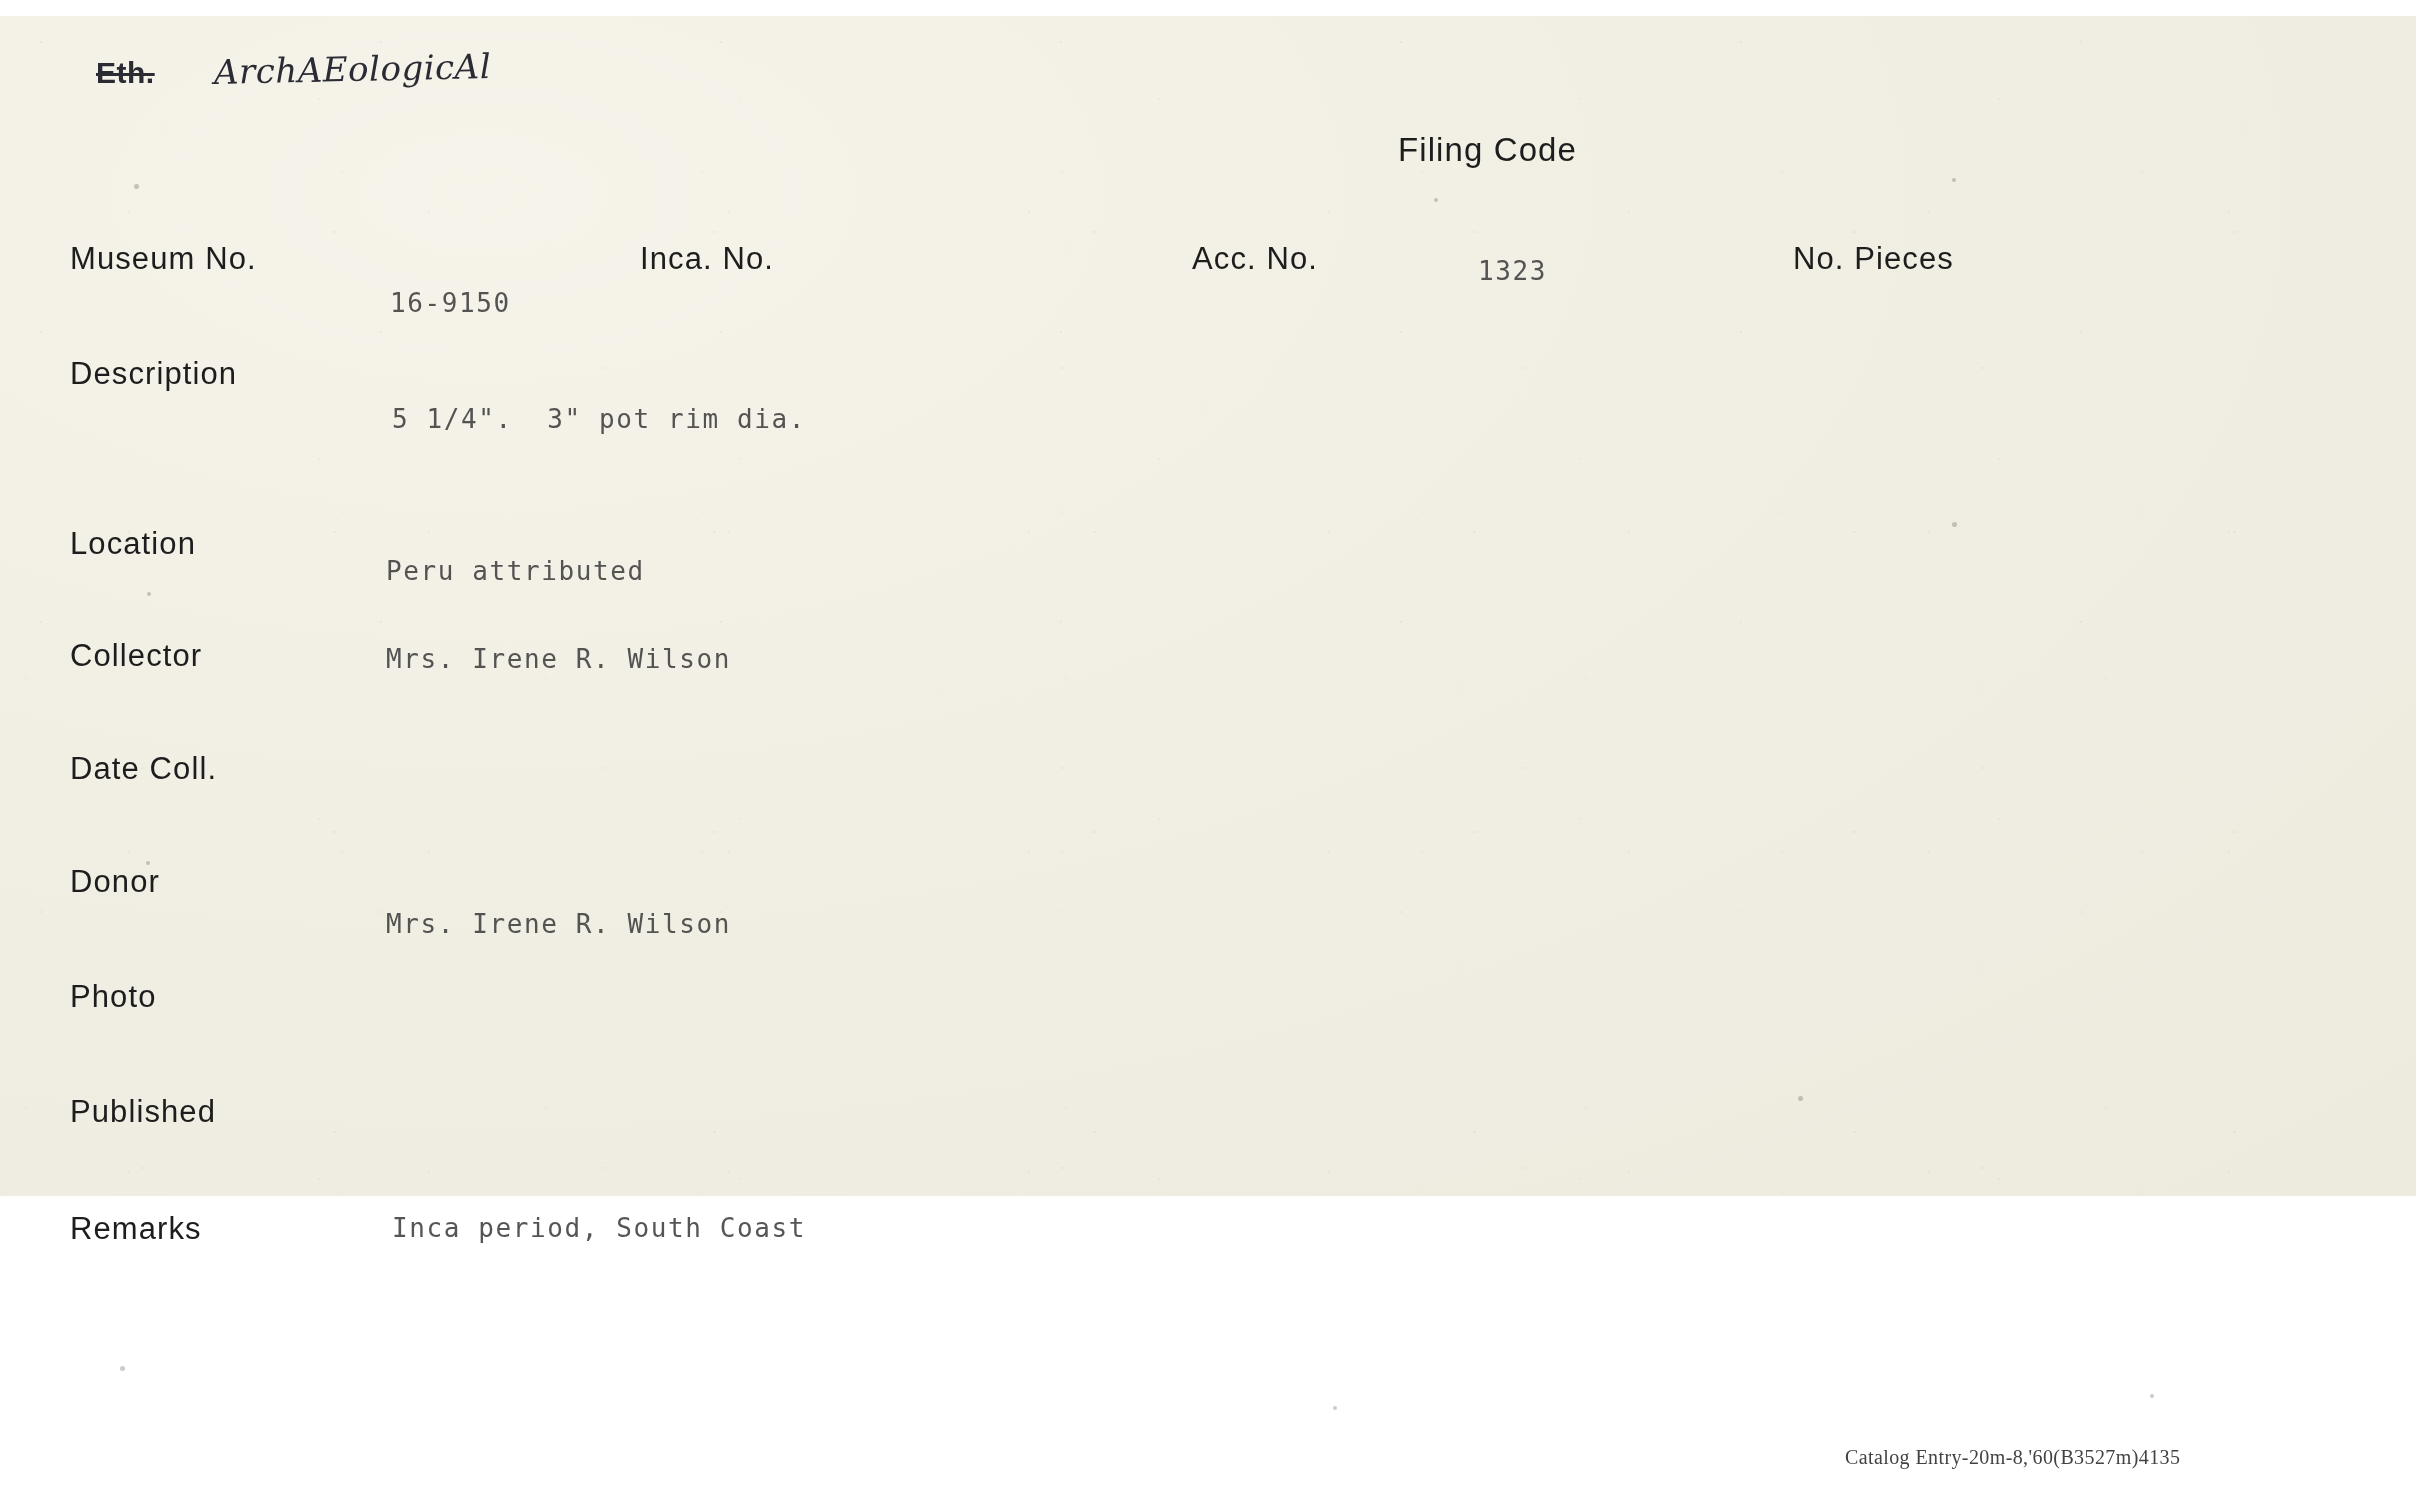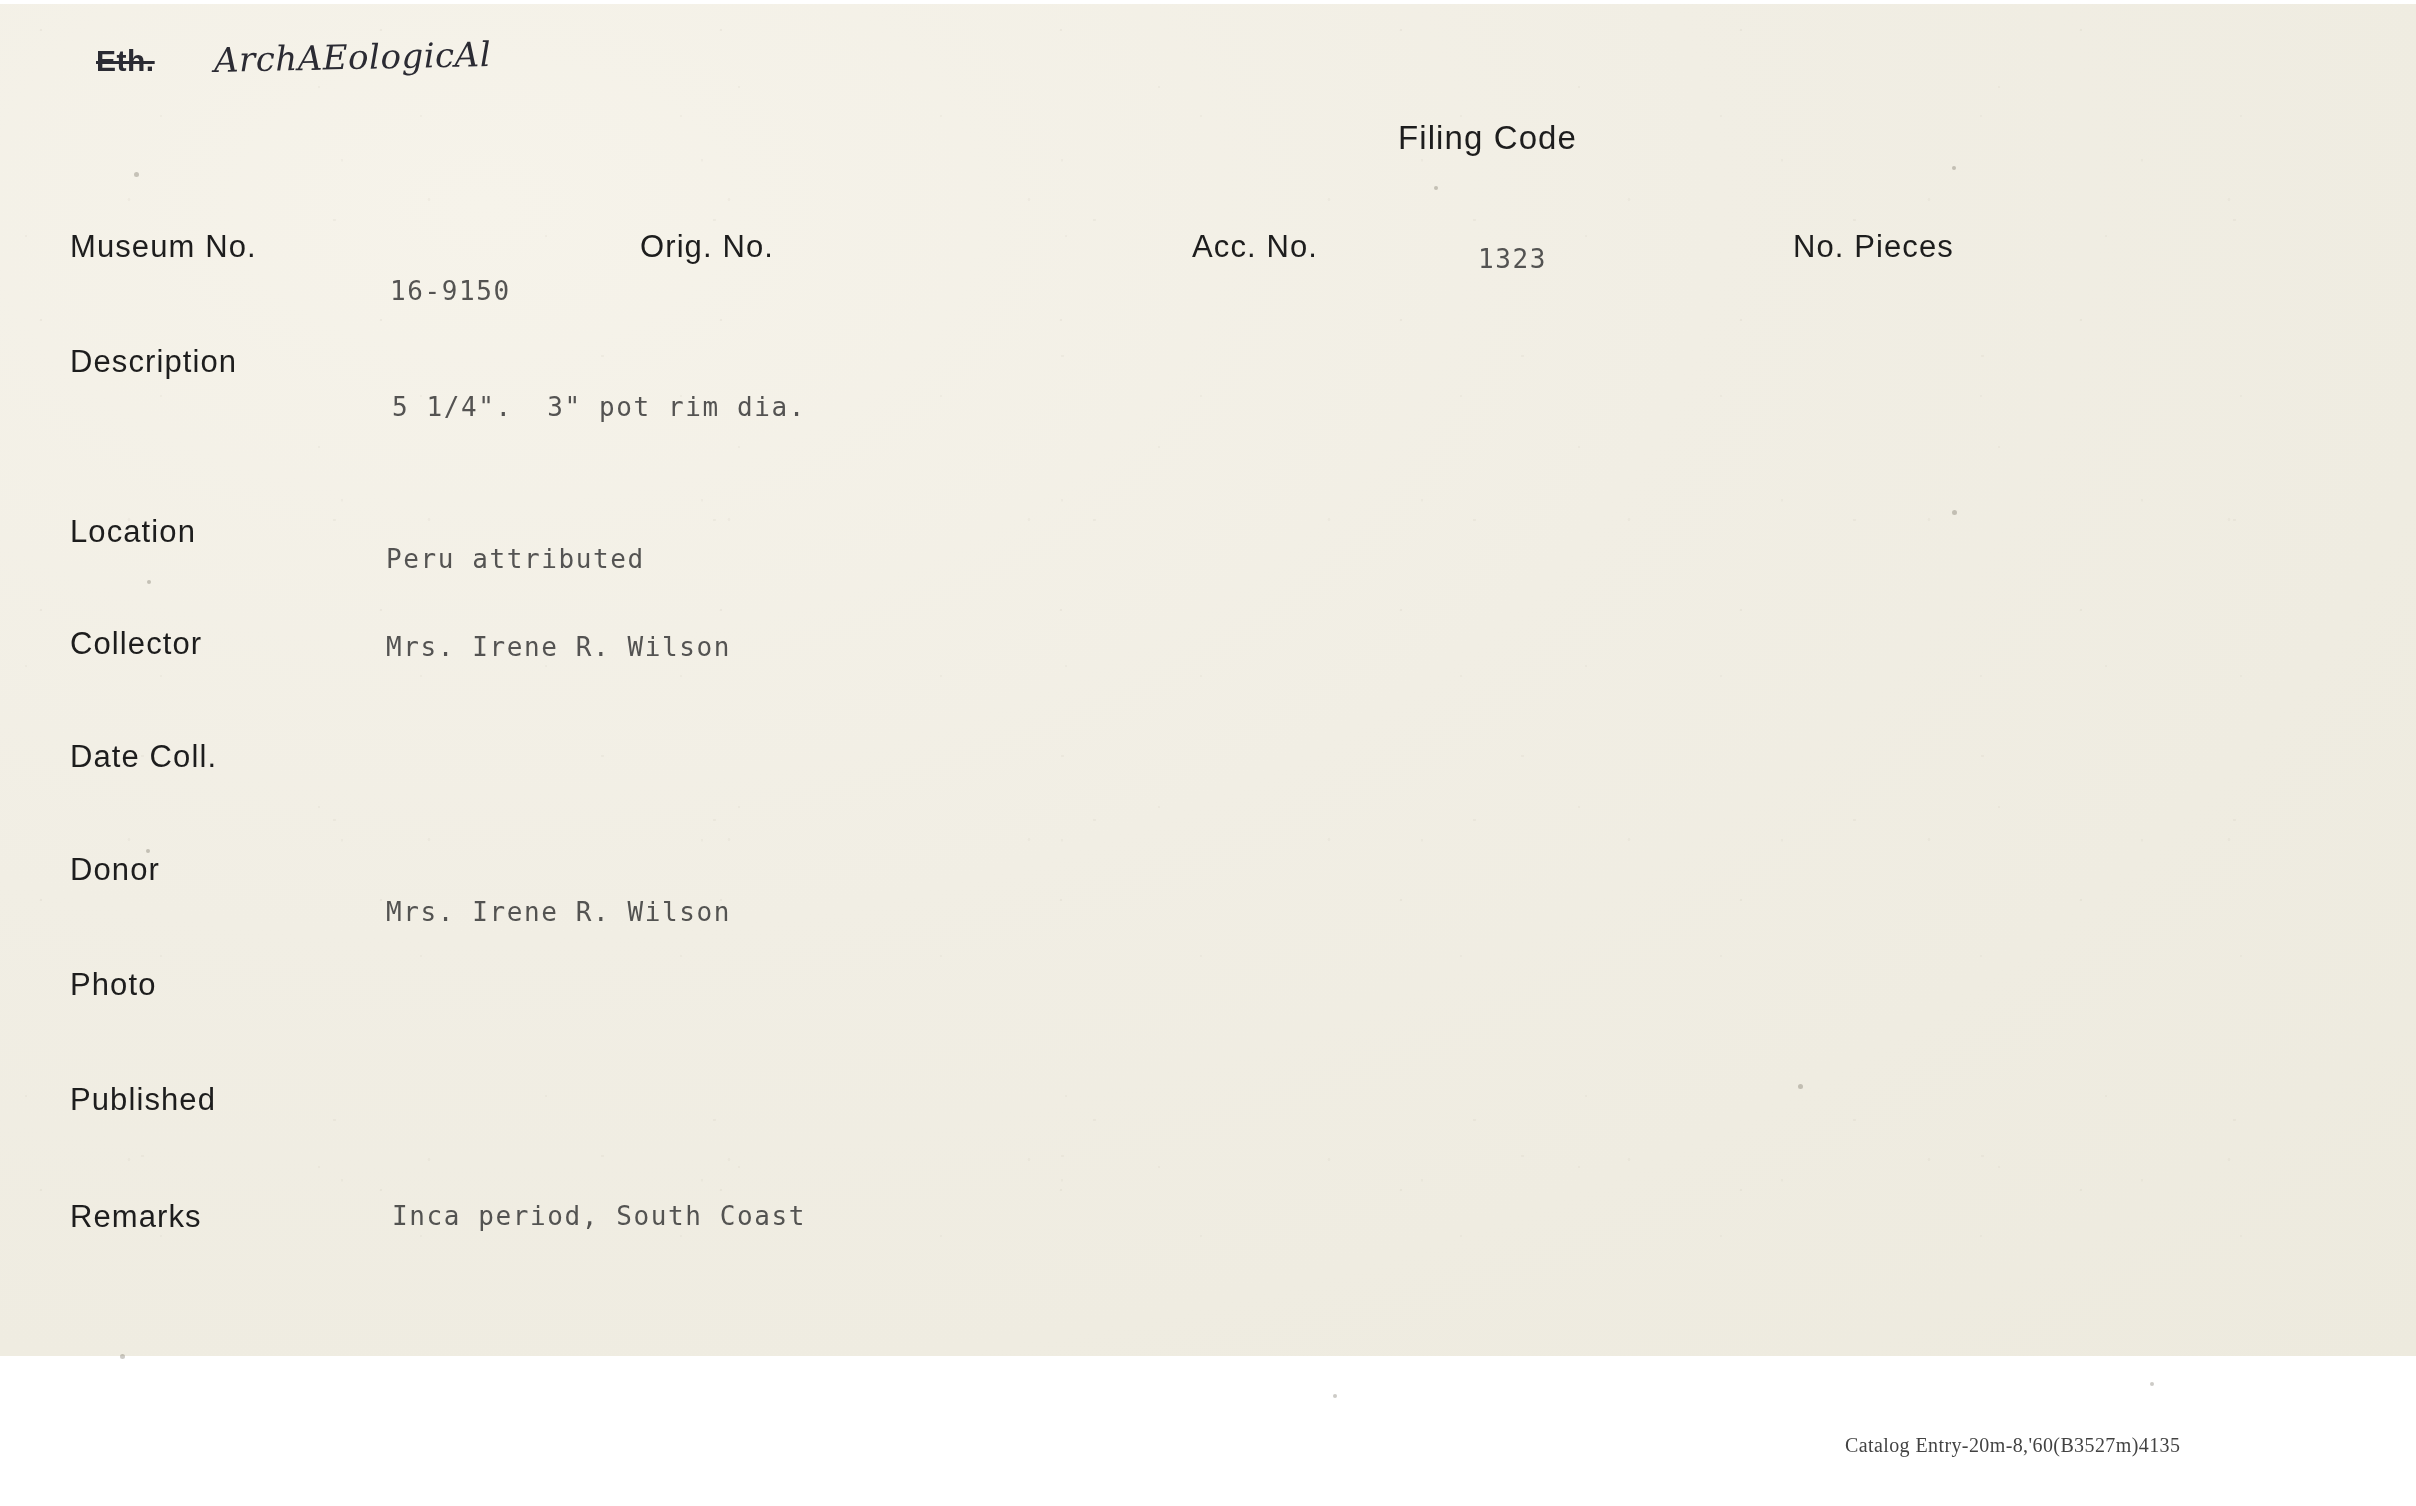--- a/index.html
+++ b/index.html
@@ -11,23 +11,23 @@
     width: 2416px;
     height: 1506px;
     position: relative;
     overflow: hidden;
     font-family: "Liberation Sans", sans-serif;
   }
 
   
   #card {
     position: absolute;
-    left: 0; top: 4px;
+    left: 0; top: 16px;
     width: 2416px;
-    height: 1352px;
+    height: 1180px;
     background: #f2efe6;
     background-image:
       radial-gradient(ellipse at 20% 15%, #f6f3ea 0%, #f1eee4 45%, #edeade 100%);
   }
   
   #grain {
     position: absolute;
     inset: 0;
     opacity: 0.5;
     background-image:
@@ -126,21 +126,21 @@
   <div class="speck" style="left:1333px;top:1390px;width:4px;height:4px;"></div>
   <div class="speck" style="left:2150px;top:1378px;width:4px;height:4px;"></div>
 
   <div class="struck" style="left:96px; top:40px;">Eth.</div>
   <div class="hand" style="left:214px; top:33px;">ArchAEologicAl</div>
   <div class="label big" style="left:1398px; top:115px;">Filing Code</div>
 
   <div class="label" style="left:70px; top:225px;">Museum No.</div>
   <div class="typed" style="left:390px; top:232px;margin-top:40px;">16-9150</div>
 
-  <div class="label" style="left:640px; top:225px;">Orig. No.</div>
+  <div class="label" style="left:640px; top:225px;">Inca. No.</div>
   <div class="typed" style="left:880px; top:232px;"></div>
 
   <div class="label" style="left:1192px; top:225px;">Acc. No.</div>
   <div class="typed" style="left:1478px; top:240px;">1323</div>
 
   <div class="label" style="left:1793px; top:225px;">No. Pieces</div>
   <div class="typed" style="left:2100px; top:232px;"></div>
 
   <div class="label" style="left:70px; top:340px;">Description</div>
   <div class="typed line2" style="left:392px; top:388px;">5 1/4".  3" pot rim dia.</div>

